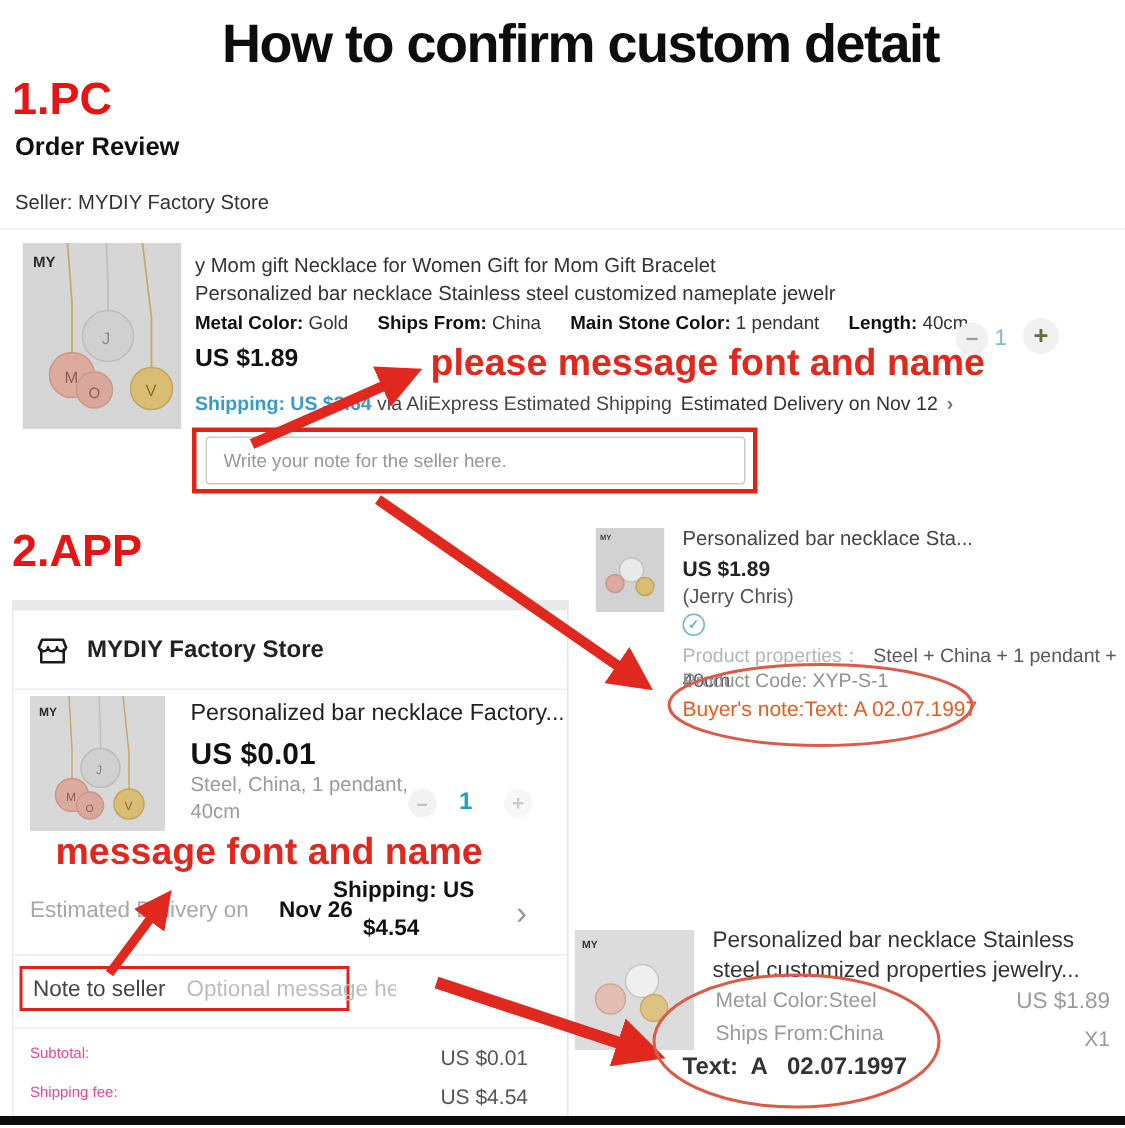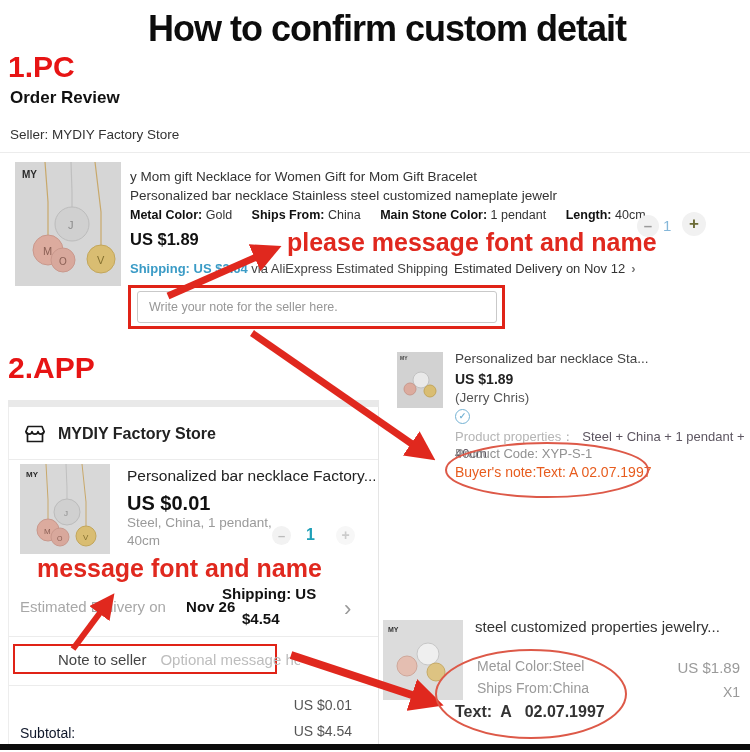--- a/index.html
+++ b/index.html
@@ -56,27 +56,27 @@
   .app-var2 { left:127px; top:533px; font-size:13.5px; color:#9a9a9a; }
   .app-minus { left:272px; top:526px; width:19px; height:19px; font-size:13px; line-height:19px; background:#f2f2f2; color:#bbb; }
   .app-qty { left:306px; top:526px; font-size:16px; font-weight:600; color:#1fa0b8; }
   .app-plus { left:336px; top:526px; width:19px; height:19px; font-size:14px; line-height:19px; background:#f7f7f7; color:#ccc; }
   .app-delivery { left:20px; top:598px; font-size:15px; color:#a8a8a8; }
   .app-delivery b { color:#111; font-weight:700;margin-left:16px; }
   .app-shiplabel { left:222px; top:585px; font-size:15px; font-weight:700; color:#111; }
   .app-shipamount { left:222px; top:610px; font-size:15px; font-weight:700; color:#111;margin-left:20px; }
   .app-chev { left:344px; top:596px; font-size:22px; color:#999; font-weight:400; }
   .d3 { left:9px; top:636px; width:369px; }
-  .app-notebox { left:13px; top:644px; width:264px; height:30px; border:2px solid #e02317; display:flex; align-items:center;padding-left:36px; }
+  .app-notebox { left:13px; top:644px; width:220px; height:30px; border:2px solid #e02317; display:flex; align-items:center; }
   .note-label { font-size:15px; color:#444; margin-left:7px; white-space:nowrap; }
   .note-cursor { width:1.5px; height:17px; background:#c85a4a; margin-left:11px; }
   .app-note-input { border:none; outline:none; font-size:15px; color:#555; width:140px; margin-left:3px; font-family:"Liberation Sans", sans-serif; background:transparent; }
   .app-note-input::placeholder { color:#bdbdbd; }
   .d4 { left:9px; top:685px; width:369px; }
-  .sum-label { font-size:14px; color:#0f172a;margin-top:28px; }
+  .sum-label { font-size:10px; color:#ec4899; }
   .sum-val { font-size:14px; color:#555; }
   .sl1 { left:20px; top:697px; } .sv1 { right:398px; top:697px; }
   .sl2 { left:20px; top:723px; } .sv2 { right:398px; top:723px; }
   .black-bar { left:0; top:744px; width:750px; height:6px; background:#0c0c0c; }
 
   
   .p1-thumb { left:397px; top:352px; }
   .p1-title { left:455px; top:351px; font-size:13.5px; color:#444; }
   .p1-price { left:455px; top:371px; font-size:14px; font-weight:700; color:#222; }
   .p1-name { left:455px; top:390px; font-size:13.5px; color:#555; }
@@ -236,20 +236,21 @@
   <div class="abs p2-thumb">
     <svg width="80" height="80" viewBox="0 0 80 80">
       <rect width="80" height="80" fill="#dcdcdc"></rect>
       <text x="5" y="12" font-size="7" font-weight="bold" fill="#333">MY</text>
       <circle cx="45" cy="34" r="11" fill="#efefef" stroke="#c6c6c6"></circle>
       <circle cx="24" cy="46" r="10" fill="#e4beb1" stroke="#cfa79a"></circle>
       <circle cx="53" cy="52" r="9" fill="#ddc382" stroke="#c7ab66"></circle>
     </svg>
   </div>
   <div class="abs p2-title">
+    <div>Personalized bar necklace Stainless</div>
     <div>steel customized properties jewelry...</div>
   </div>
   <div class="abs p2-metal">Metal Color:Steel</div>
   <div class="abs p2-price">US $1.89</div>
   <div class="abs p2-ships">Ships From:China</div>
   <div class="abs p2-qty">X1</div>
   <div class="abs p2-text">Text:  A   02.07.1997</div>
 
   <svg class="abs overlay" viewBox="0 0 750 752">
     <defs>

